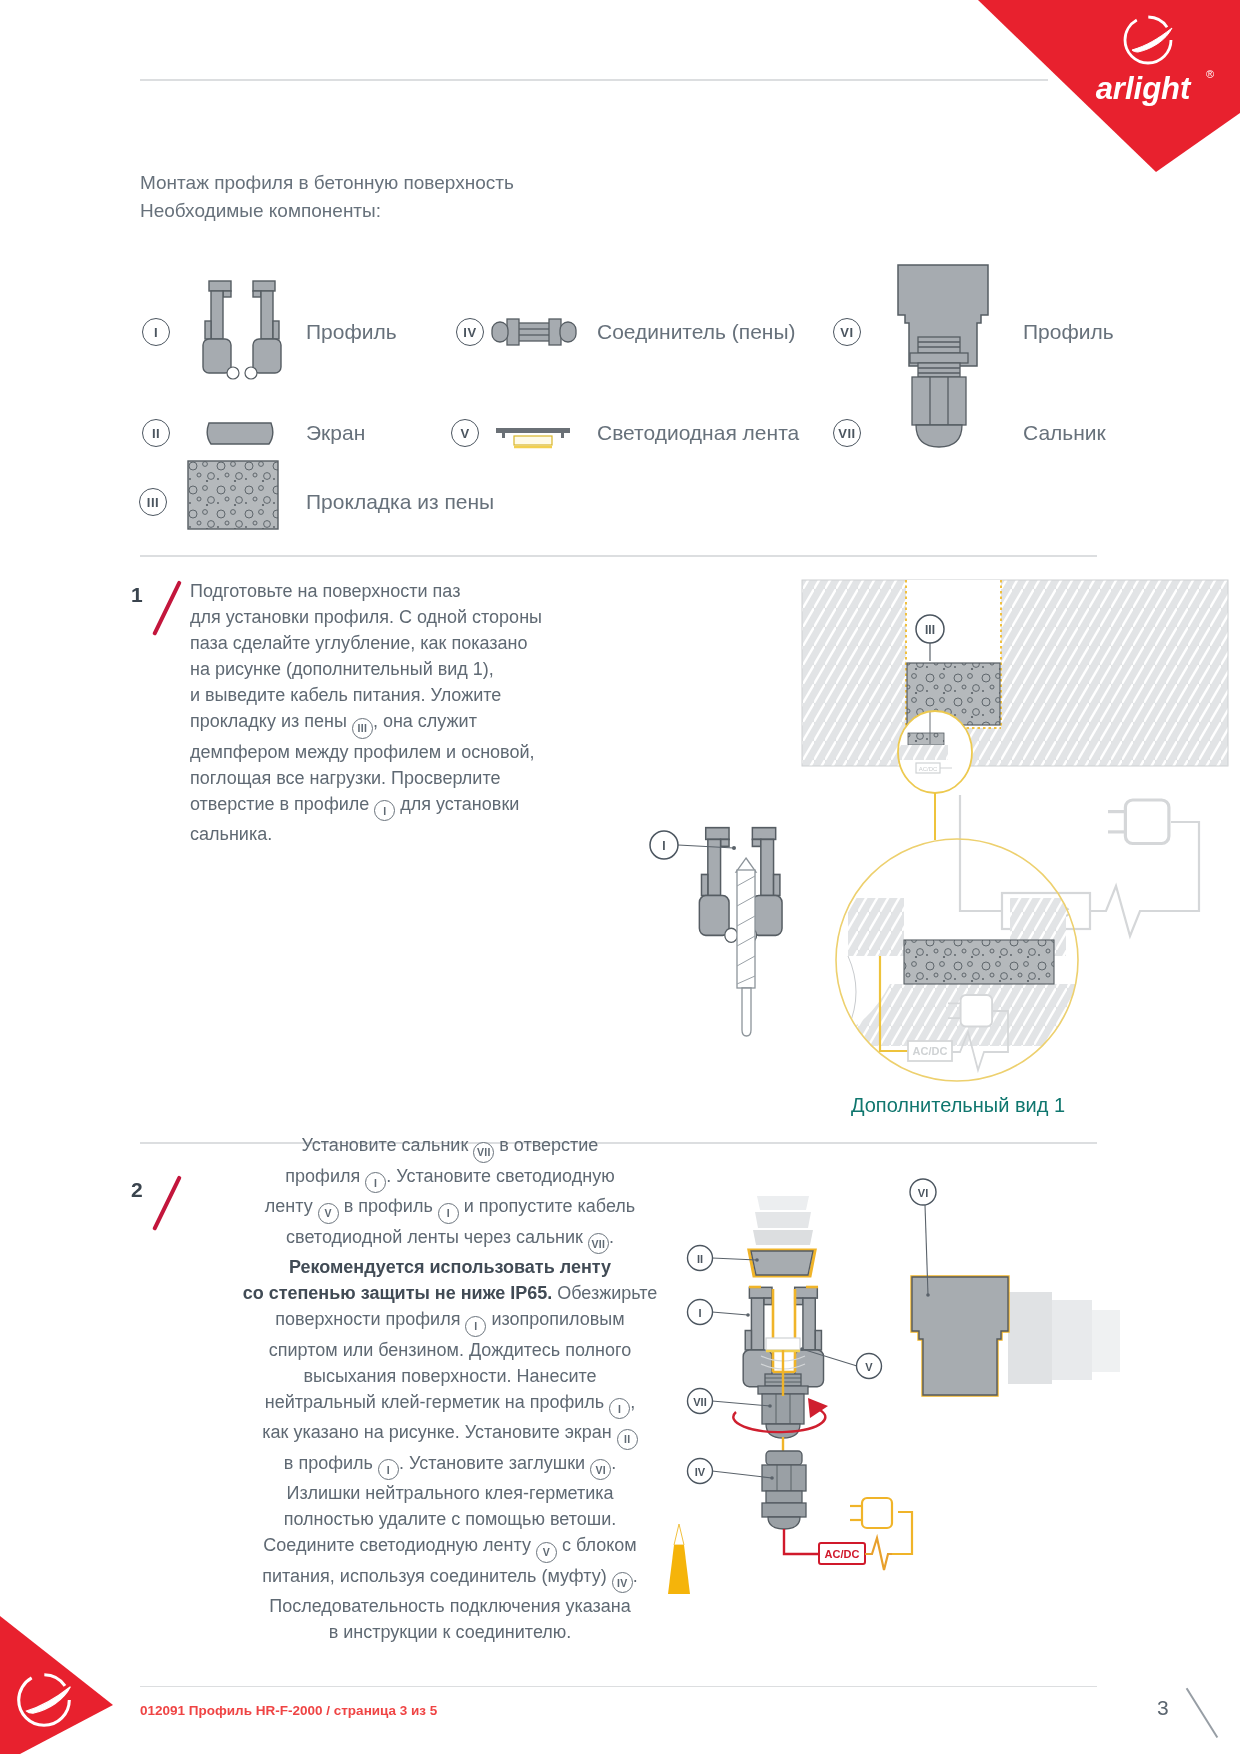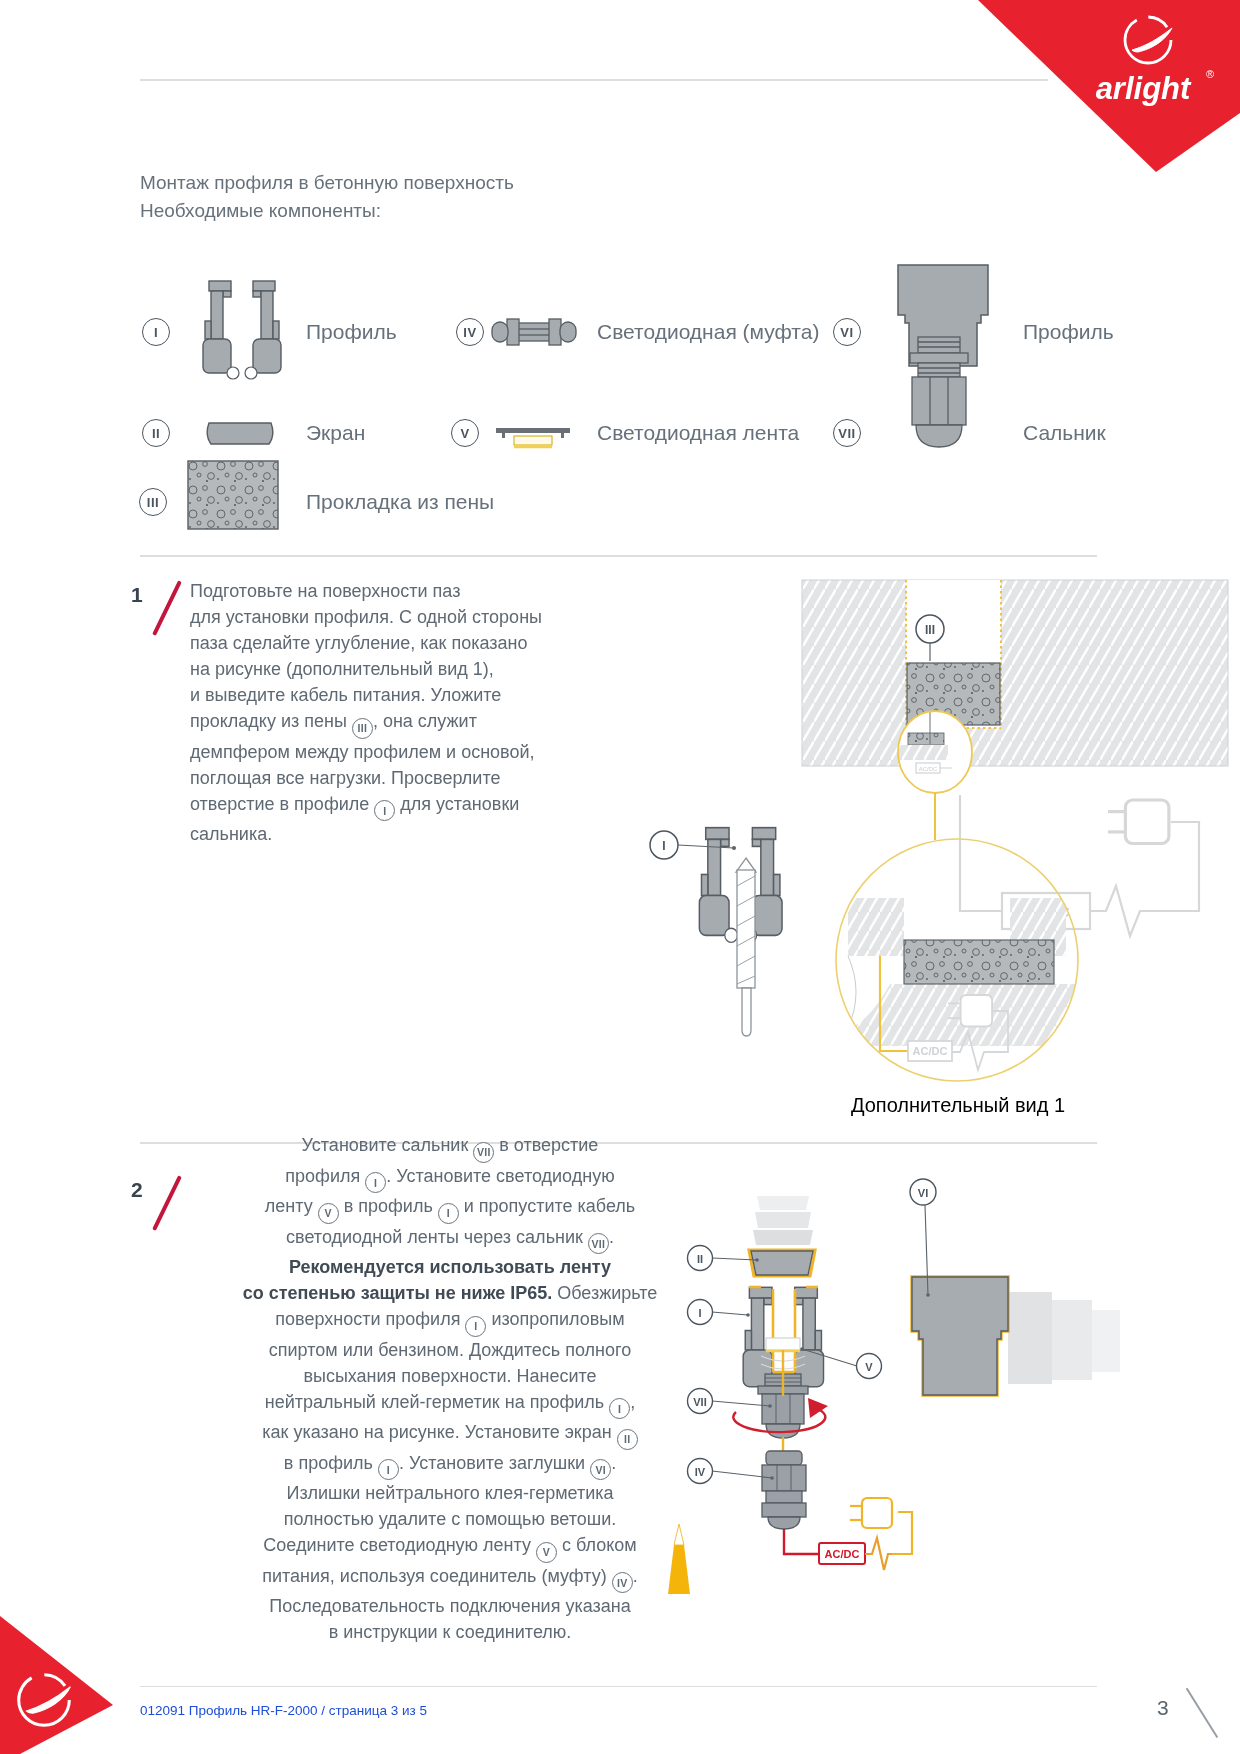--- a/index.html
+++ b/index.html
@@ -12,22 +12,22 @@
         display:flex;align-items:center;justify-content:center;font-size:13px;font-weight:600;color:#4b555f;
         letter-spacing:.5px;background:#fff;box-sizing:border-box;}
   .comp-label{position:absolute;font-size:21px;color:#67717b;white-space:nowrap;}
   .step-num{position:absolute;left:131px;font-size:21px;font-weight:700;color:#3a444e;}
   .step-slash{position:absolute;width:3.5px;height:60px;background:#c3163c;border-radius:2px;transform:rotate(26deg);}
   .step-text{position:absolute;left:190px;width:520px;font-size:18px;line-height:26px;color:#5f6973;white-space:pre-line;}
   .step-text .bold{font-weight:700;color:#414b55;}
   .cnum{display:inline-flex;width:21px;height:21px;border:1.3px solid #6a737c;border-radius:50%;
         align-items:center;justify-content:center;font-size:10.5px;font-weight:600;color:#5f6973;
         vertical-align:-5px;box-sizing:border-box;letter-spacing:.3px;background:#fff;}
-  .caption{position:absolute;left:837px;top:1094px;width:242px;text-align:center;font-size:20px;color:#000000;white-space:nowrap;}
-  .footer-left{position:absolute;left:140px;top:1703px;font-size:13.5px;color:#1d4ed8;white-space:nowrap;}
+  .caption{position:absolute;left:837px;top:1094px;width:242px;text-align:center;font-size:20px;color:#0f766e;white-space:nowrap;}
+  .footer-left{position:absolute;left:140px;top:1703px;font-size:13.5px;color:#ef4444;white-space:nowrap;font-weight:bold;}
   .page-num{position:absolute;left:1157px;top:1696px;font-size:21px;color:#5b656f;}
   .page-diag{position:absolute;left:1201px;top:1684px;width:1.5px;height:58px;background:#979ea5;transform:rotate(-32deg);}
   svg{display:block;}
   .icon-svg{position:absolute;}
   #decor{position:absolute;left:0;top:0;pointer-events:none;}
 </style>
 </head>
 <body>
 
 <div id="page">
@@ -301,21 +301,21 @@
       <g fill="#a6abb0" stroke="#565d63" stroke-width="1.3">
         <rect x="28" y="8" width="32" height="18"></rect>
         <line x1="28" y1="14" x2="60" y2="14"></line>
           <line x1="28" y1="20" x2="60" y2="20"></line>
         <rect x="17" y="4" width="12" height="26"></rect>
           <rect x="59" y="4" width="12" height="26"></rect>
         <rect x="2" y="7" width="16" height="20" rx="8"></rect>
           <rect x="70" y="7" width="16" height="20" rx="8"></rect>
       </g>
     </svg>
-    <div class="comp-label" style="left:597px;top:320px;">Светодиодная (муфта)</div>
+    <div class="comp-label" style="left:597px;top:320px;">Соединитель (пены)</div>
 
     <div class="comp-circle" style="left:451px;top:419px;">V</div>
     <svg class="icon-svg" style="left:494px;top:424px;" width="78" height="28" viewBox="0 0 78 28">
       <rect x="2" y="4" width="74" height="5" fill="#6a7076"></rect>
       <rect x="8" y="9" width="3" height="5" fill="#6a7076"></rect>
         <rect x="67" y="9" width="3" height="5" fill="#6a7076"></rect>
       <rect x="20" y="12" width="38" height="9" fill="#fffbe8" stroke="#d8b62a" stroke-width="1.2"></rect>
       <line x1="20" y1="23" x2="58" y2="23" stroke="#f2cf4e" stroke-width="2.5"></line>
     </svg>
     <div class="comp-label" style="left:597px;top:421px;">Светодиодная лента</div>

